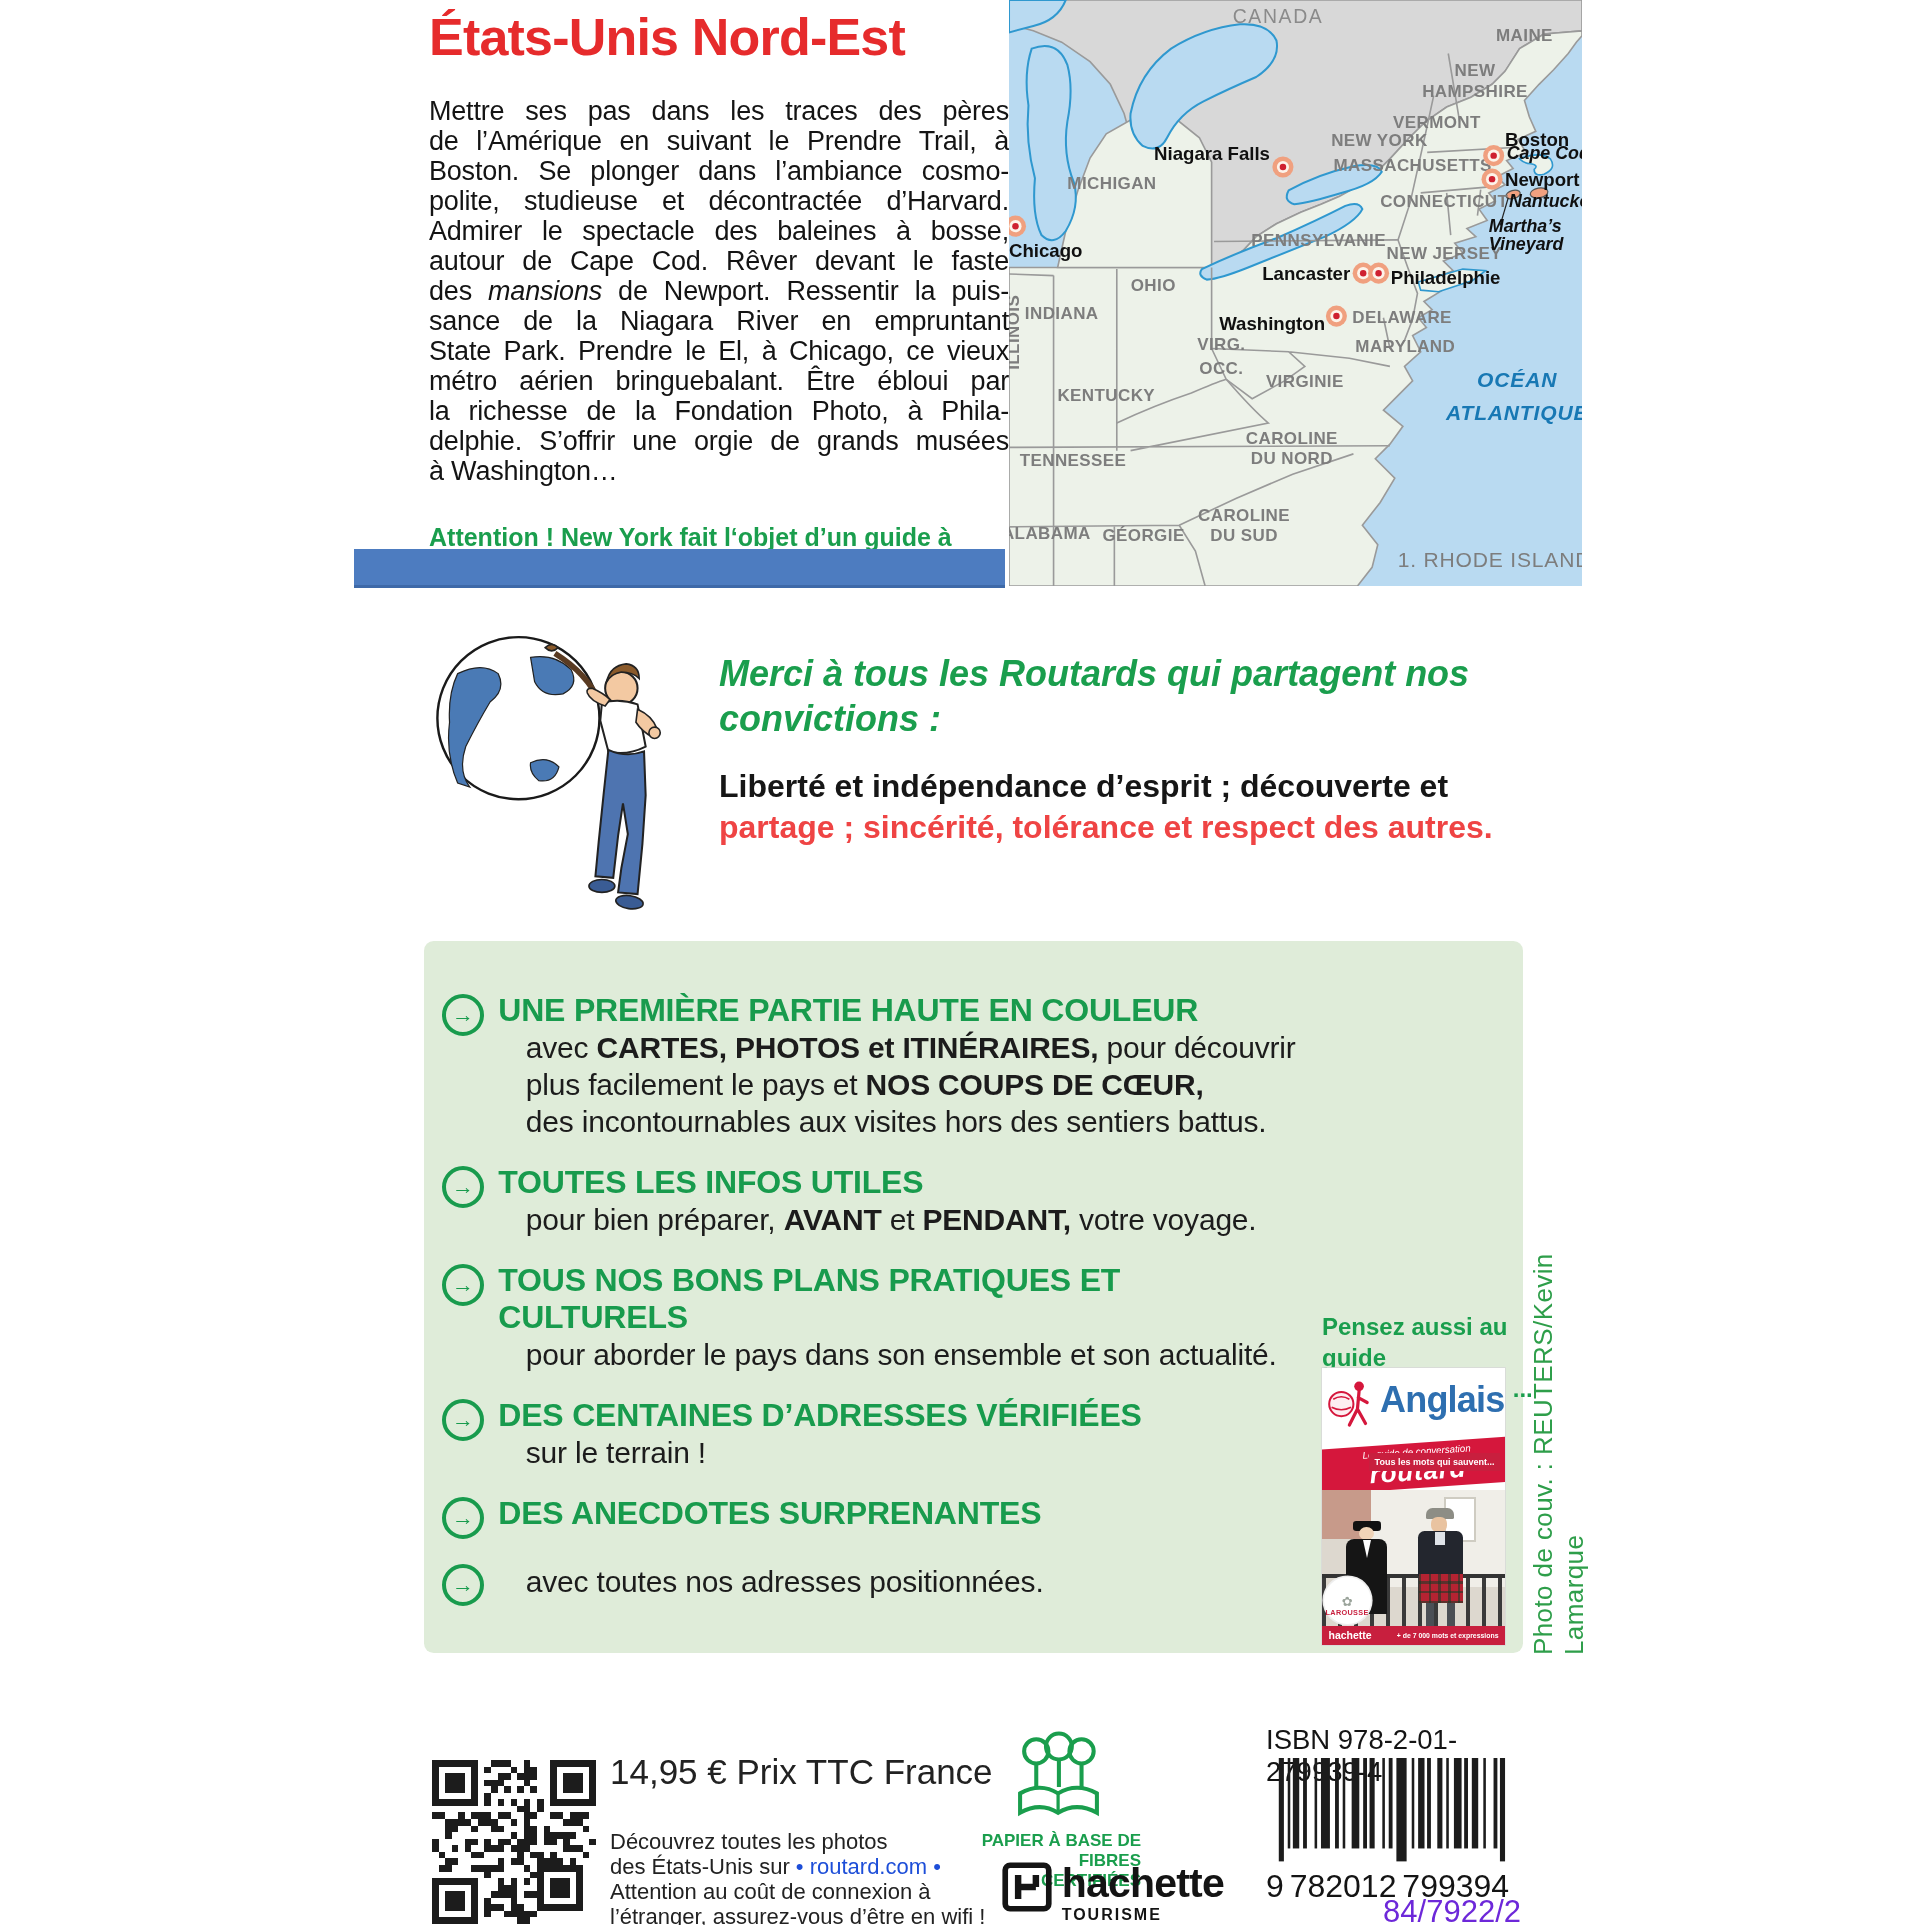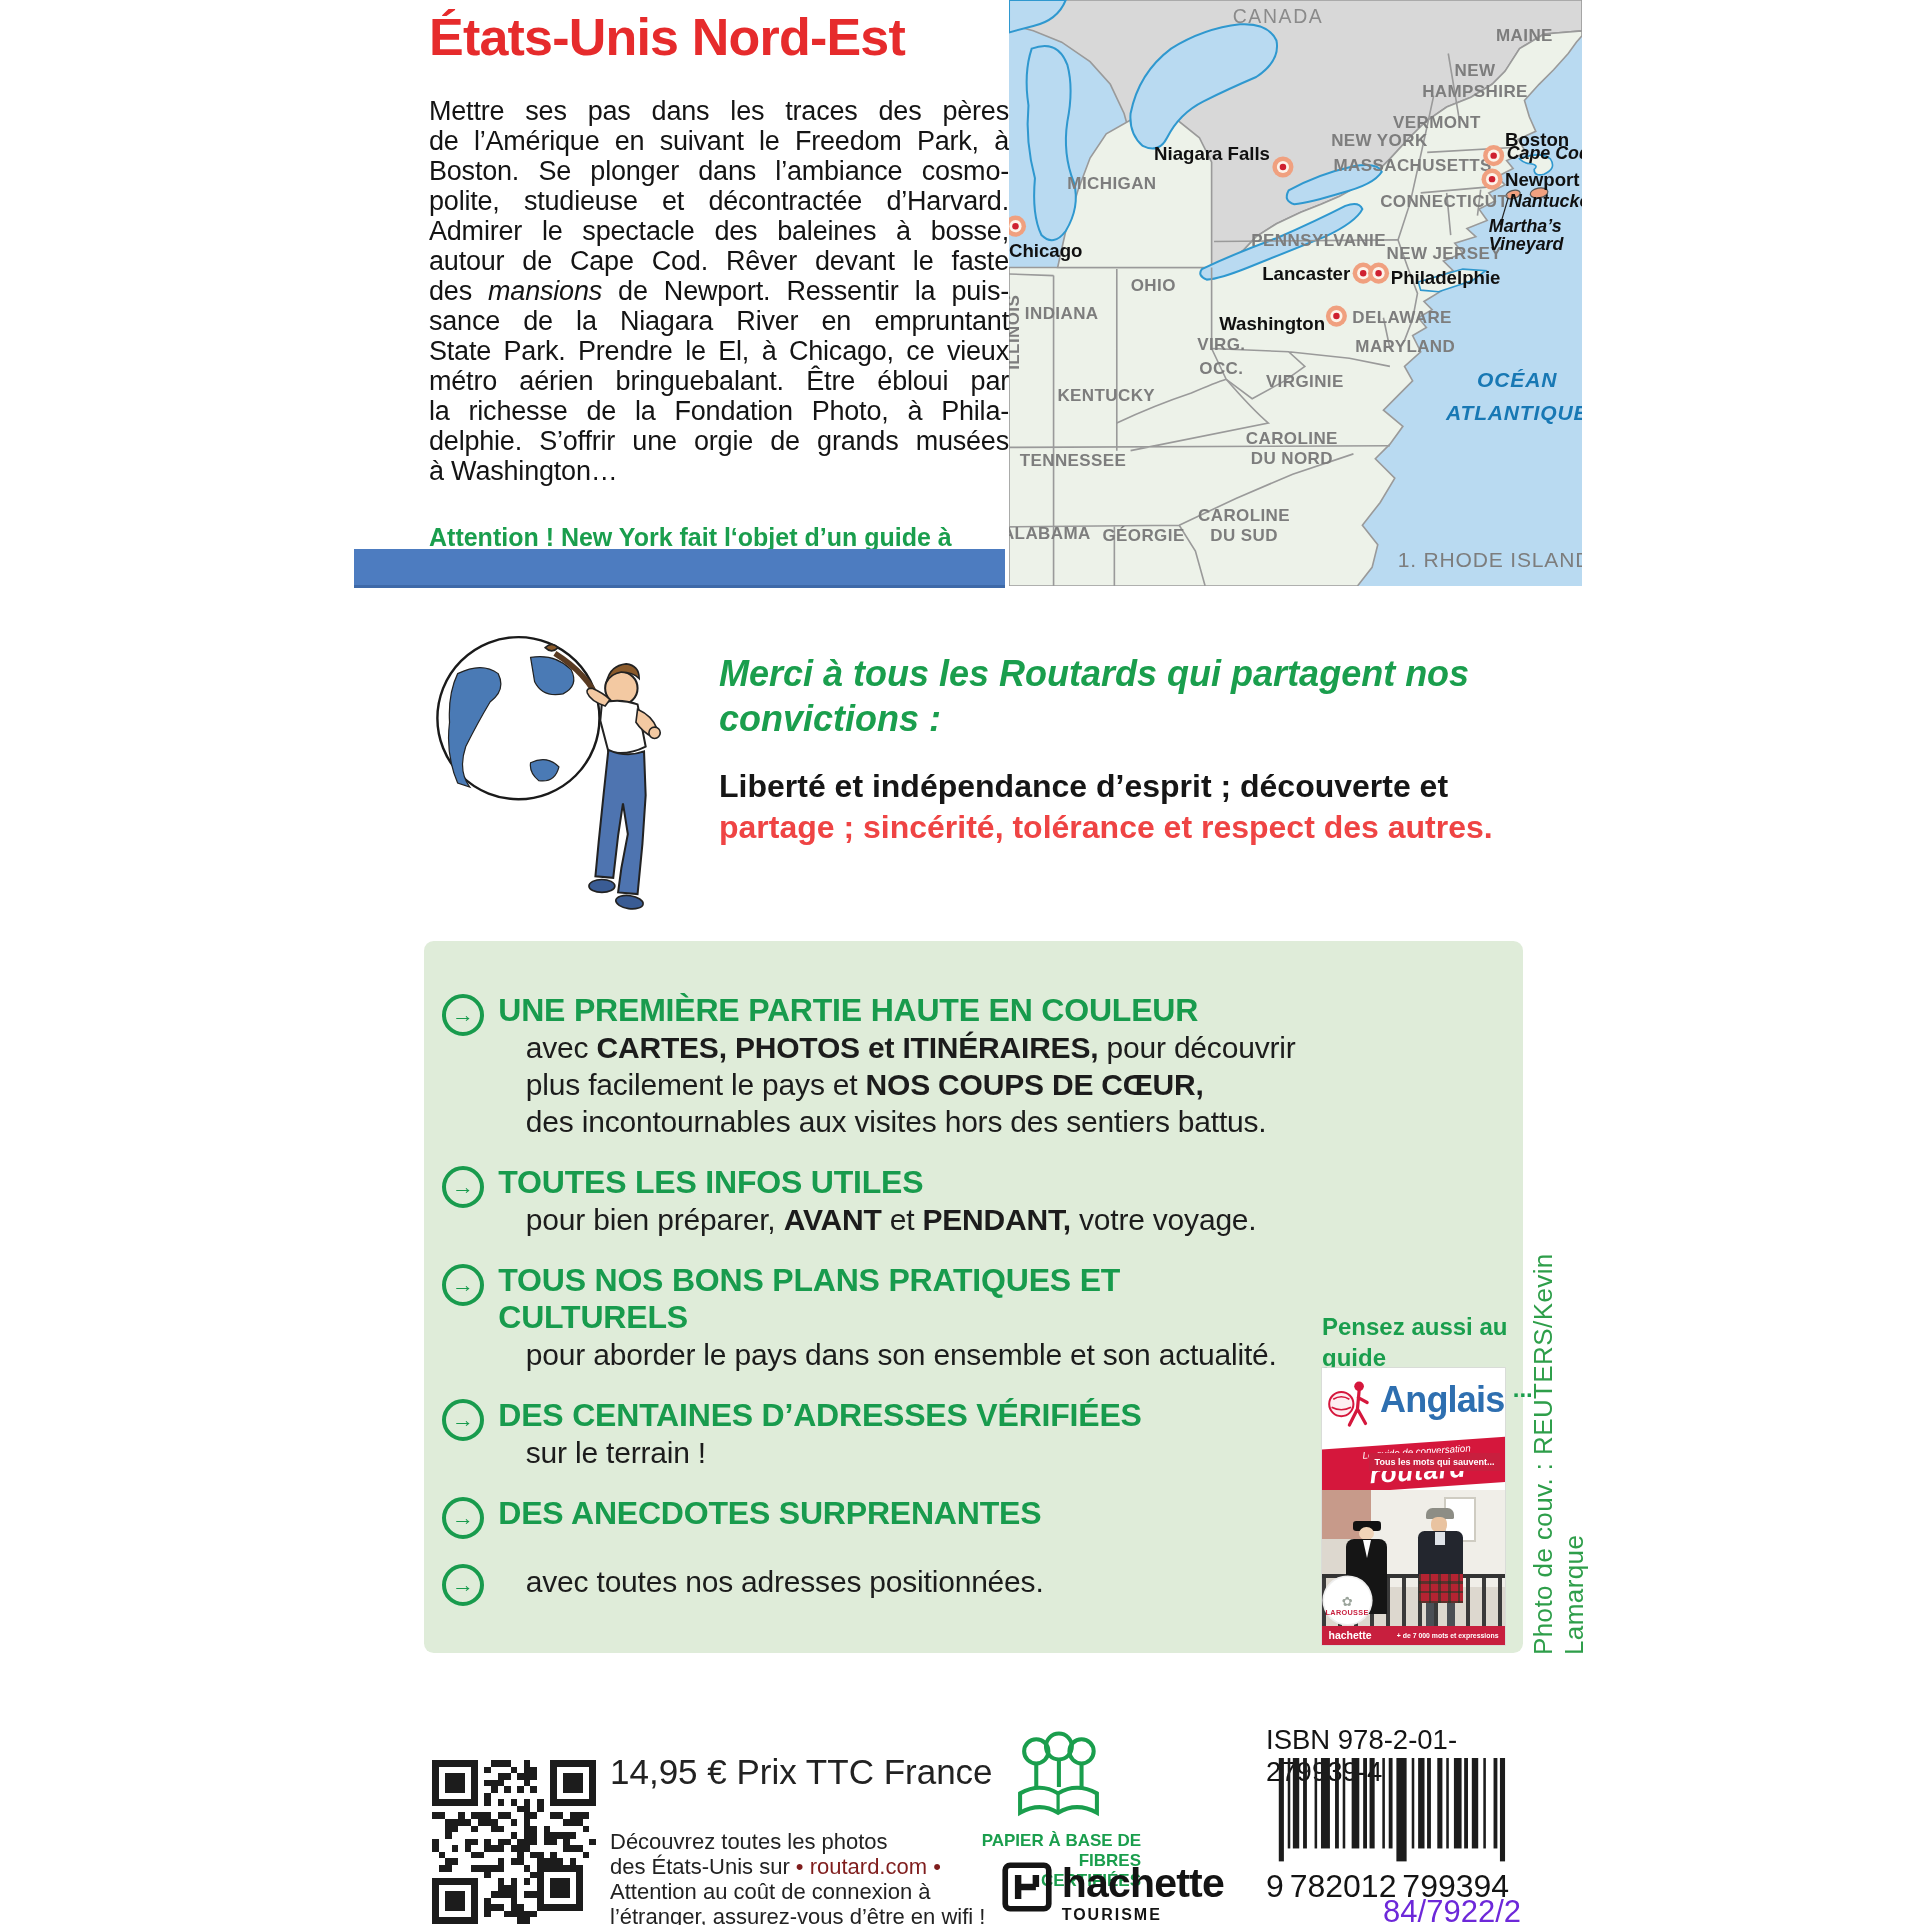--- a/index.html
+++ b/index.html
@@ -1,18 +1,18 @@
 <!DOCTYPE html>
 <html style="font-size:13px"><head>
 <meta charset="utf-8">
 <style>
   html,body{margin:0;padding:0;background:#fff;}
   .page{position:relative;width:1926px;height:1926px;background:#fff;overflow:hidden;
         font-family:"Liberation Sans","DejaVu Sans",sans-serif;color:#161616;}
-  .b{font-weight:700}.i{font-style:italic}.g{color:#7f1d1d}
+  .b{font-weight:700}.i{font-style:italic}.g{color:#1d4ed8}
   
   .title{position:absolute;left:429px;top:6.5px;width:583px;font-size:52px;font-weight:700;
          letter-spacing:-0.8px;color:#e62b2c;}
   .paragraph{position:absolute;left:429px;top:96px;width:580px;font-size:27px;line-height:30px;
          color:#141414;letter-spacing:-0.2px;}
   .pline{text-align:justify;text-align-last:justify;white-space:normal;}
   .pline.plast{text-align-last:left;}
   .attention{position:absolute;left:429px;top:523px;width:580px;font-size:25px;font-weight:700;color:#1a9e4d;}
   .bluebar{position:absolute;left:354px;top:549px;width:651px;height:36px;background:#4d7cc0;border-bottom:3.2px solid #3e69a8;}
   
@@ -76,21 +76,21 @@
   .glogo{position:absolute;left:409px;top:625px;width:308px;height:312px;}
 </style>
 </head>
 <body>
 
 <div class="page">
 
   <div class="title">États-Unis Nord-Est</div>
   <div class="paragraph">
       <div class="pline"><span>Mettre ses pas dans les traces des pères</span></div>
-      <div class="pline"><span>de l’Amérique en suivant le Freedom Park, à</span></div>
+      <div class="pline"><span>de l’Amérique en suivant le Prendre Trail, à</span></div>
       <div class="pline"><span>Boston. Se plonger dans l’ambiance cosmo-</span></div>
       <div class="pline"><span>polite, studieuse et décontractée d’Harvard.</span></div>
       <div class="pline"><span>Admirer le spectacle des baleines à bosse,</span></div>
       <div class="pline"><span>autour de Cape Cod. Rêver devant le faste</span></div>
       <div class="pline"><span>des </span><span class="i">mansions</span><span> de Newport. Ressentir la puis-</span></div>
       <div class="pline"><span>sance de la Niagara River en empruntant</span></div>
       <div class="pline"><span>State Park. Prendre le El, à Chicago, ce vieux</span></div>
       <div class="pline"><span>métro aérien bringuebalant. Être ébloui par</span></div>
       <div class="pline"><span>la richesse de la Fondation Photo, à Phila-</span></div>
       <div class="pline"><span>delphie. S’offrir une orgie de grands musées</span></div>

